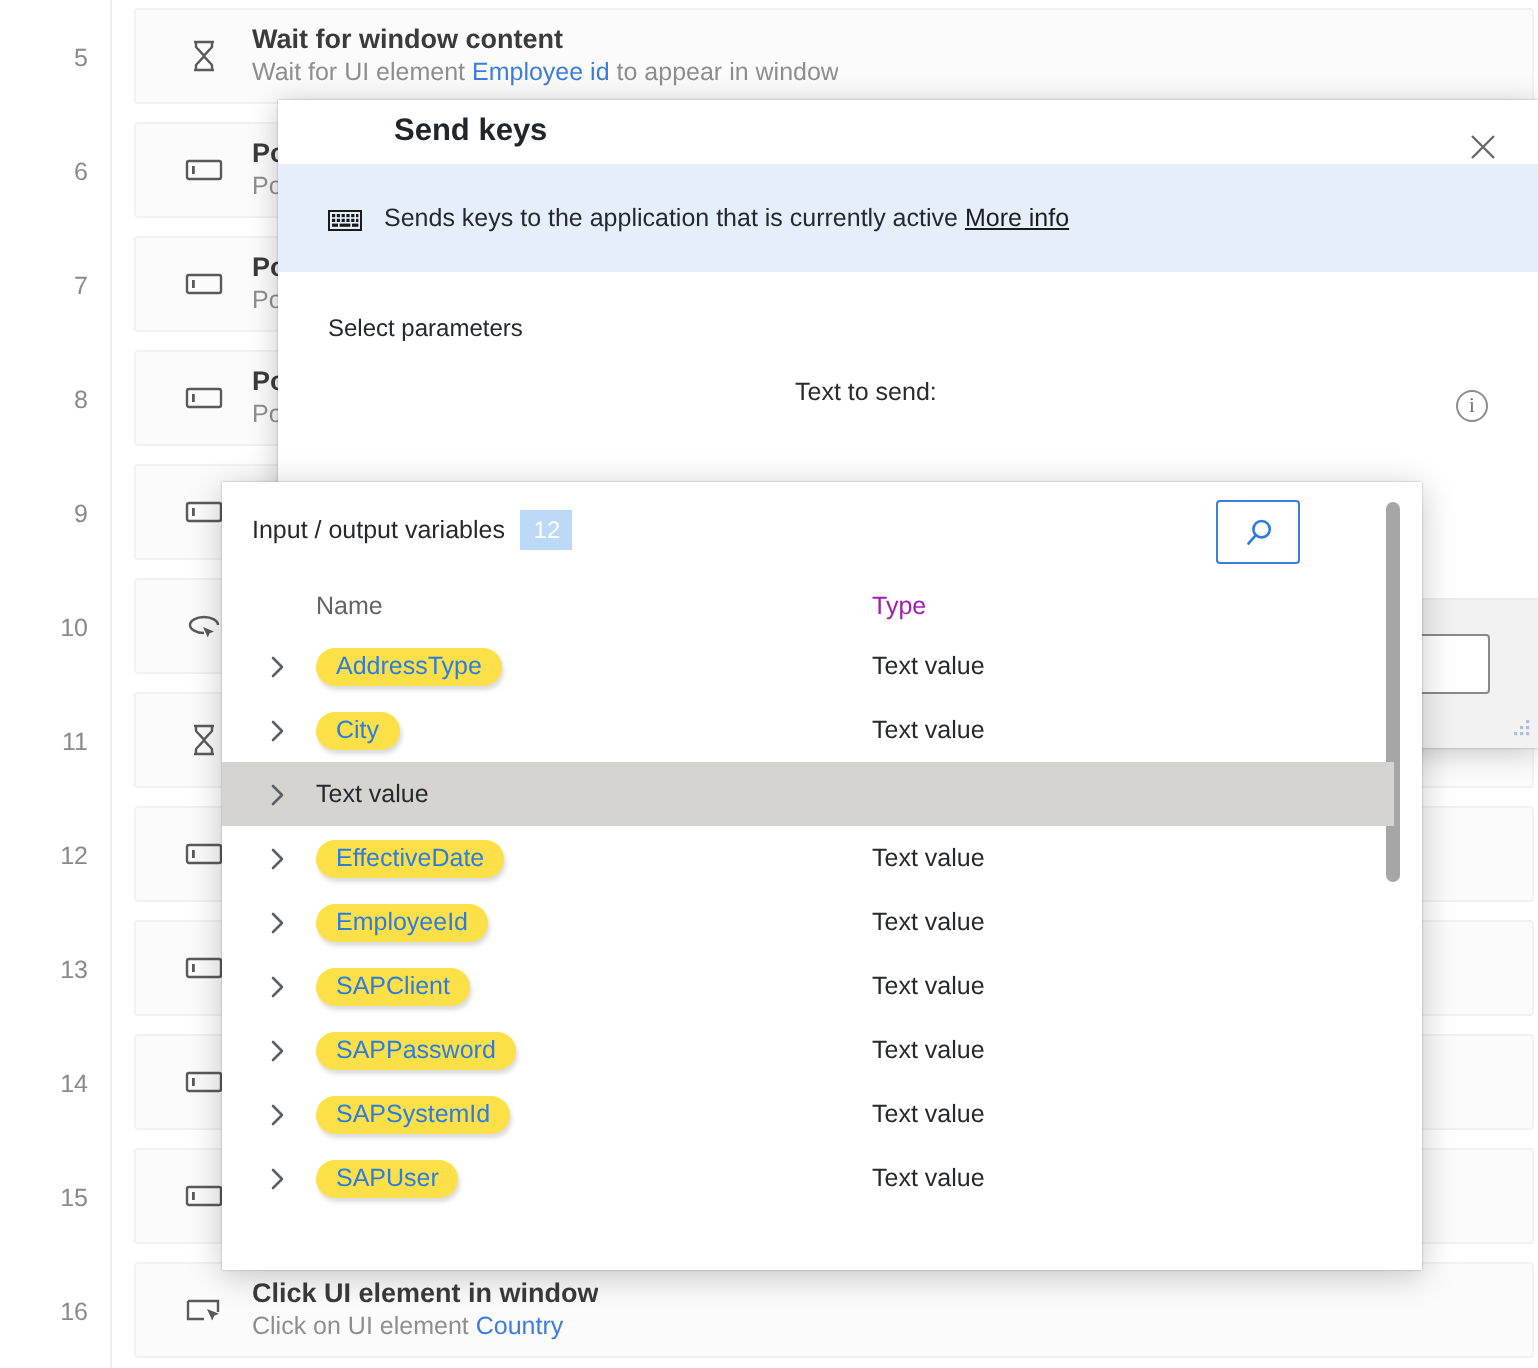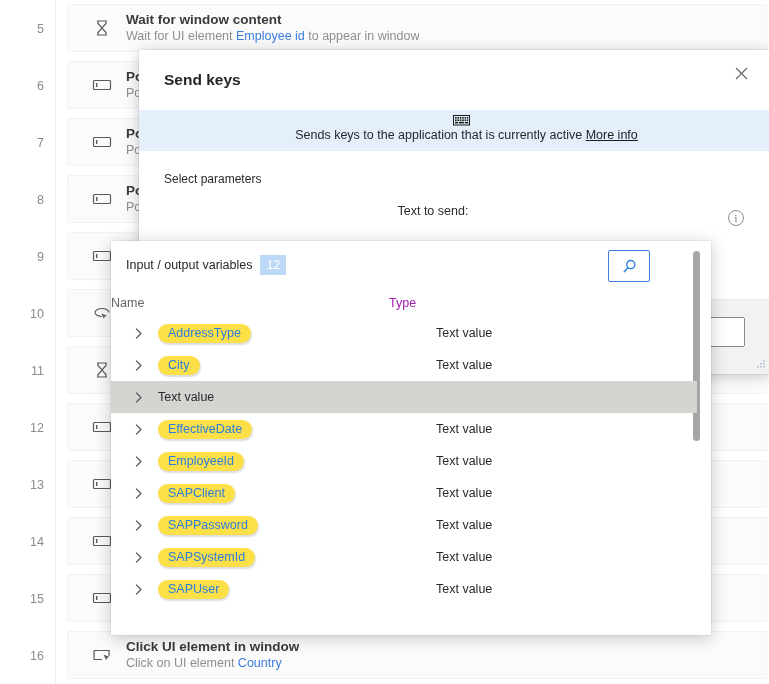--- a/index.html
+++ b/index.html
@@ -87,52 +87,52 @@
     top: 50px;
     width: 630px;
     height: 324px;
     background: #ffffff;
     box-shadow: 0 2px 14px rgba(0,0,0,0.22), 0 0 1px rgba(0,0,0,0.3);
     box-sizing: border-box;
     overflow: hidden;
   }
   .dlg-header {
     position: relative;
-    height: 60px;
+    height: 32px;
     display: flex;
     align-items: center;
     padding: 0 0 0 25px;
     background: #ffffff;
+    margin-left: 33px;
   }
   .dlg-title {
     font-size: 15.5px;
     font-weight: bold;
     color: #22252a;
   }
   .dlg-close {
     position: absolute;
     right: 10px;
     top: 6px;
     width: 36px;
     height: 34px;
     display: flex;
     align-items: center;
     justify-content: center;
     color: #666a70;
     font-size: 15px;
     cursor: pointer;
   }
   .dlg-banner {
-    height: 41px;
+    height: 54px;
     background: #e5effb;
     display: flex;
     align-items: center;
     padding-left: 25px;
     box-sizing: border-box;
-    flex-direction: column;
   }
   .banner-icon {
     width: 18px;
     height: 18px;
     margin-right: 10px;
     color: #1b1b1b;
     display: flex;
     align-items: center;
   }
   .banner-text {
@@ -319,20 +319,21 @@
     left: 0;
     right: 14px;
     top: 48px;
     bottom: 0;
     overflow: hidden;
   }
   .vars-colhead {
     display: flex;
     height: 28px;
     align-items: center;
+    padding-left: 47px;
     box-sizing: border-box;
   }
   .col-name { width: 278px; flex: 0 0 278px; font-size: 12.5px; color: #61656b; }
   .col-type { font-size: 12.5px; color: #a21caf; }
   .var-row {
     display: flex;
     align-items: center;
     height: 32px;
     padding-left: 24px;
     box-sizing: border-box;

